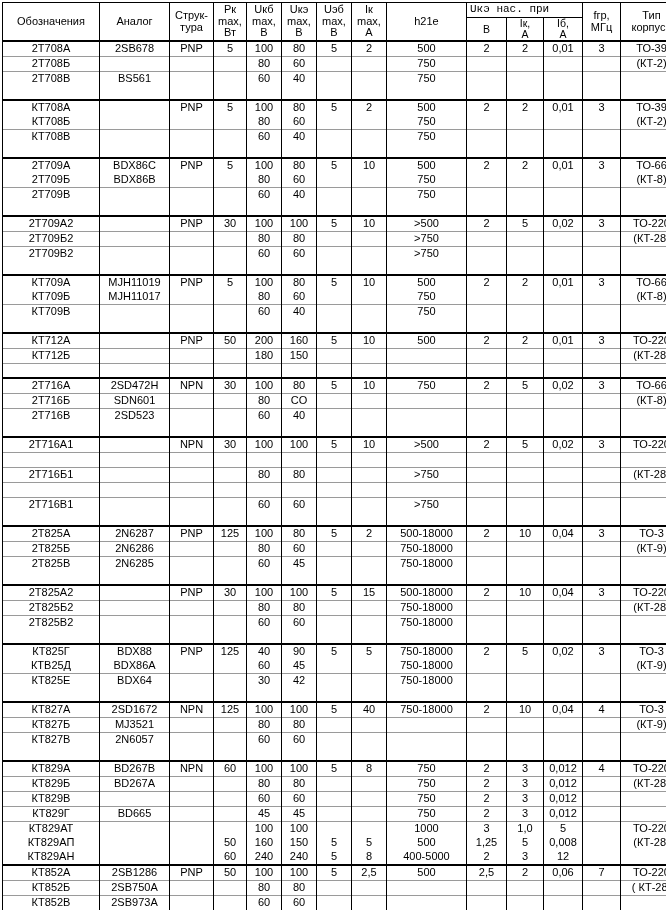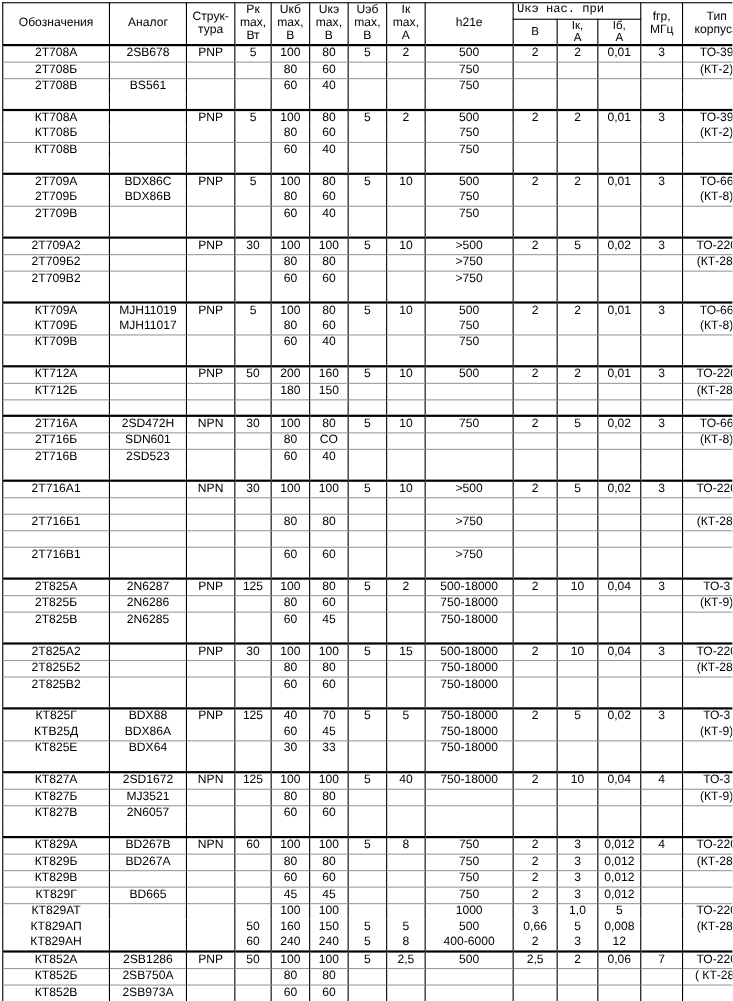--- a/index.html
+++ b/index.html
@@ -801,21 +801,21 @@
           <td>&nbsp;</td>
           <td>&nbsp;</td>
           <td>&nbsp;</td>
         </tr>
         <tr class="blockstart">
           <td class="c0">КТ825Г</td>
           <td>BDX88</td>
           <td>PNP</td>
           <td>125</td>
           <td>40</td>
-          <td>70</td>
+          <td>90</td>
           <td>5</td>
           <td>5</td>
           <td>750-18000</td>
           <td>2</td>
           <td>5</td>
           <td>0,02</td>
           <td>3</td>
           <td>ТО-3</td>
         </tr>
         <tr class="inner-nb">
@@ -833,21 +833,21 @@
           <td>&nbsp;</td>
           <td>&nbsp;</td>
           <td>(КТ-9)</td>
         </tr>
         <tr class="inner">
           <td class="c0">КТ825Е</td>
           <td>BDX64</td>
           <td>&nbsp;</td>
           <td>&nbsp;</td>
           <td>30</td>
-          <td>33</td>
+          <td>42</td>
           <td>&nbsp;</td>
           <td>&nbsp;</td>
           <td>750-18000</td>
           <td>&nbsp;</td>
           <td>&nbsp;</td>
           <td>&nbsp;</td>
           <td>&nbsp;</td>
           <td> </td>
         </tr>
         <tr class="filler">
@@ -1013,36 +1013,36 @@
         <tr class="inner-nb">
           <td class="c0">КТ829АП</td>
           <td>&nbsp;</td>
           <td>&nbsp;</td>
           <td>50</td>
           <td>160</td>
           <td>150</td>
           <td>5</td>
           <td>5</td>
           <td>500</td>
-          <td>0,66</td>
+          <td>1,25</td>
           <td>5</td>
           <td>0,008</td>
           <td>&nbsp;</td>
           <td>(КТ-28)</td>
         </tr>
         <tr class="inner-nb">
           <td class="c0">КТ829АН</td>
           <td>&nbsp;</td>
           <td>&nbsp;</td>
           <td>60</td>
           <td>240</td>
           <td>240</td>
           <td>5</td>
           <td>8</td>
-          <td>400-6000</td>
+          <td>400-5000</td>
           <td>2</td>
           <td>3</td>
           <td>12</td>
           <td>&nbsp;</td>
           <td>&nbsp;</td>
         </tr>
         <tr class="blockstart">
           <td class="c0">КТ852А</td>
           <td>2SB1286</td>
           <td>PNP</td>

